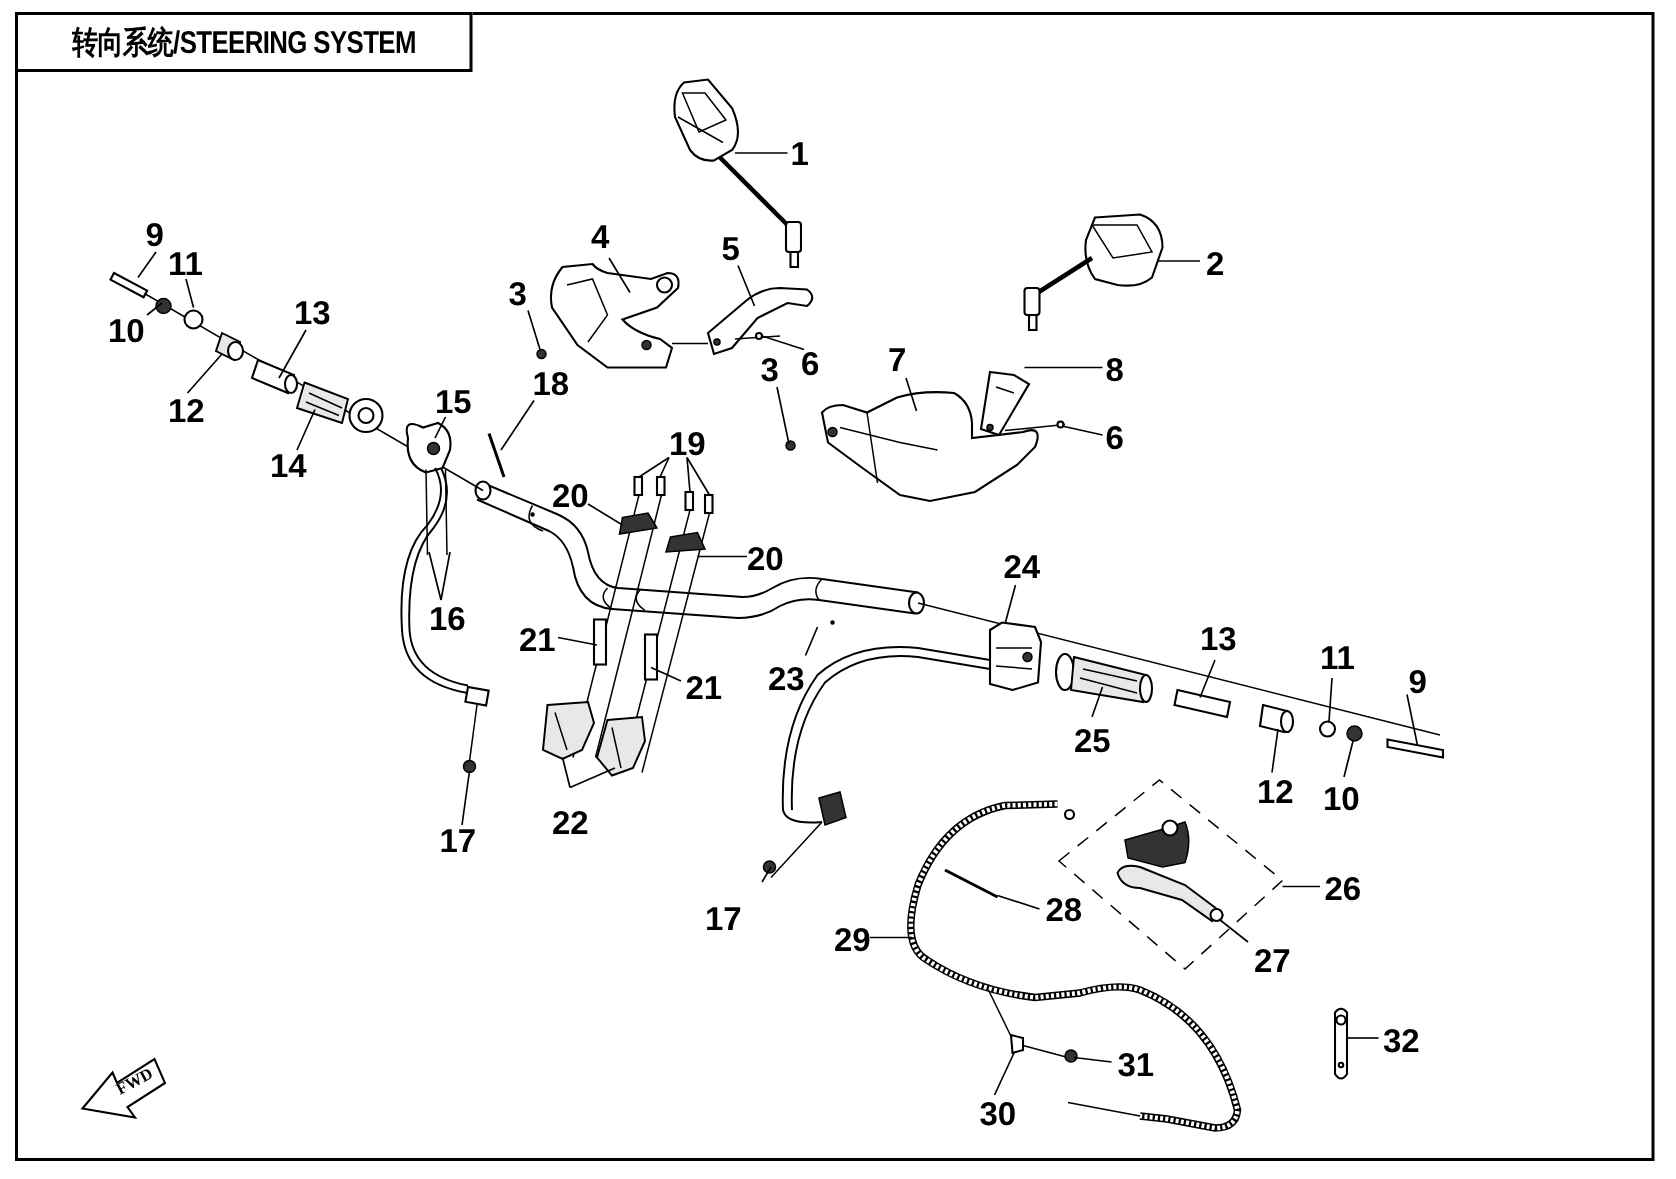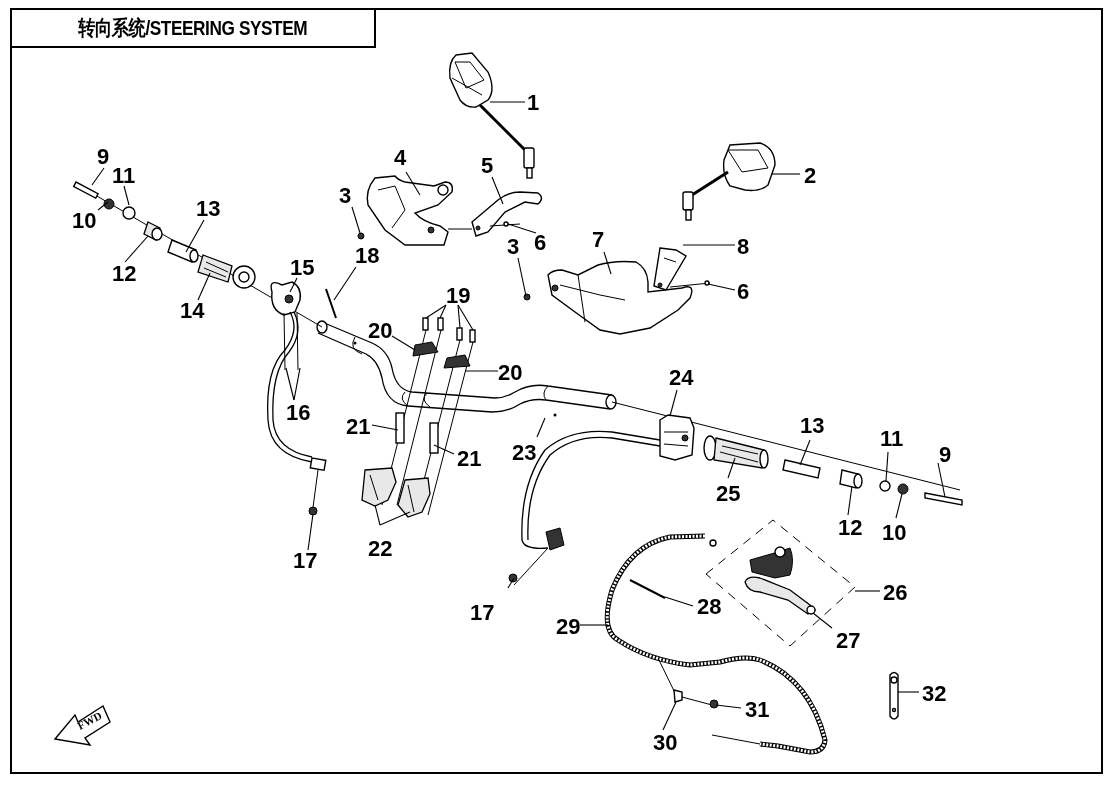--- a/index.html
+++ b/index.html
@@ -1,20 +1,20 @@
 <!DOCTYPE html>
 <html><head>
 <meta charset="utf-8">
 <style>
   html, body { margin: 0; padding: 0; background: #ffffff; }
   body { width: 1117px; height: 786px; position: relative; overflow: hidden;
          font-family: "Liberation Sans", sans-serif; }
   #frame { position: absolute; left: 10px; top: 8px; width: 1093px; height: 766px;
            border: 2px solid #000; box-sizing: border-box; }
-  #title-box { position: absolute; left: 10px; top: 8px; width: 366px; height: 40px;
+  #title-box { position: absolute; left: 10px; top: 8px; width: 305px; height: 40px;
                border: 2px solid #000; box-sizing: border-box; background: #fff;
                display: flex; align-items: center; justify-content: center; }
   #title-box span { font-family: "Liberation Sans", sans-serif; font-weight: bold;
                     font-size: 21px; letter-spacing: -0.5px; transform: scaleX(0.82); display: inline-block; }
   svg#diagram { position: absolute; left: 0; top: 0; }
   .lbl { font-family: "Liberation Sans", sans-serif; font-size: 22px; font-weight: bold; fill: #000; }
   .part { fill: #fff; stroke: #000; stroke-width: 1.4; }
   .partg { fill: #e8e8e8; stroke: #000; stroke-width: 1.3; }
   .dark { fill: #333; stroke: #000; stroke-width: 1; }
   .thin { fill: none; stroke: #000; stroke-width: 1; }

